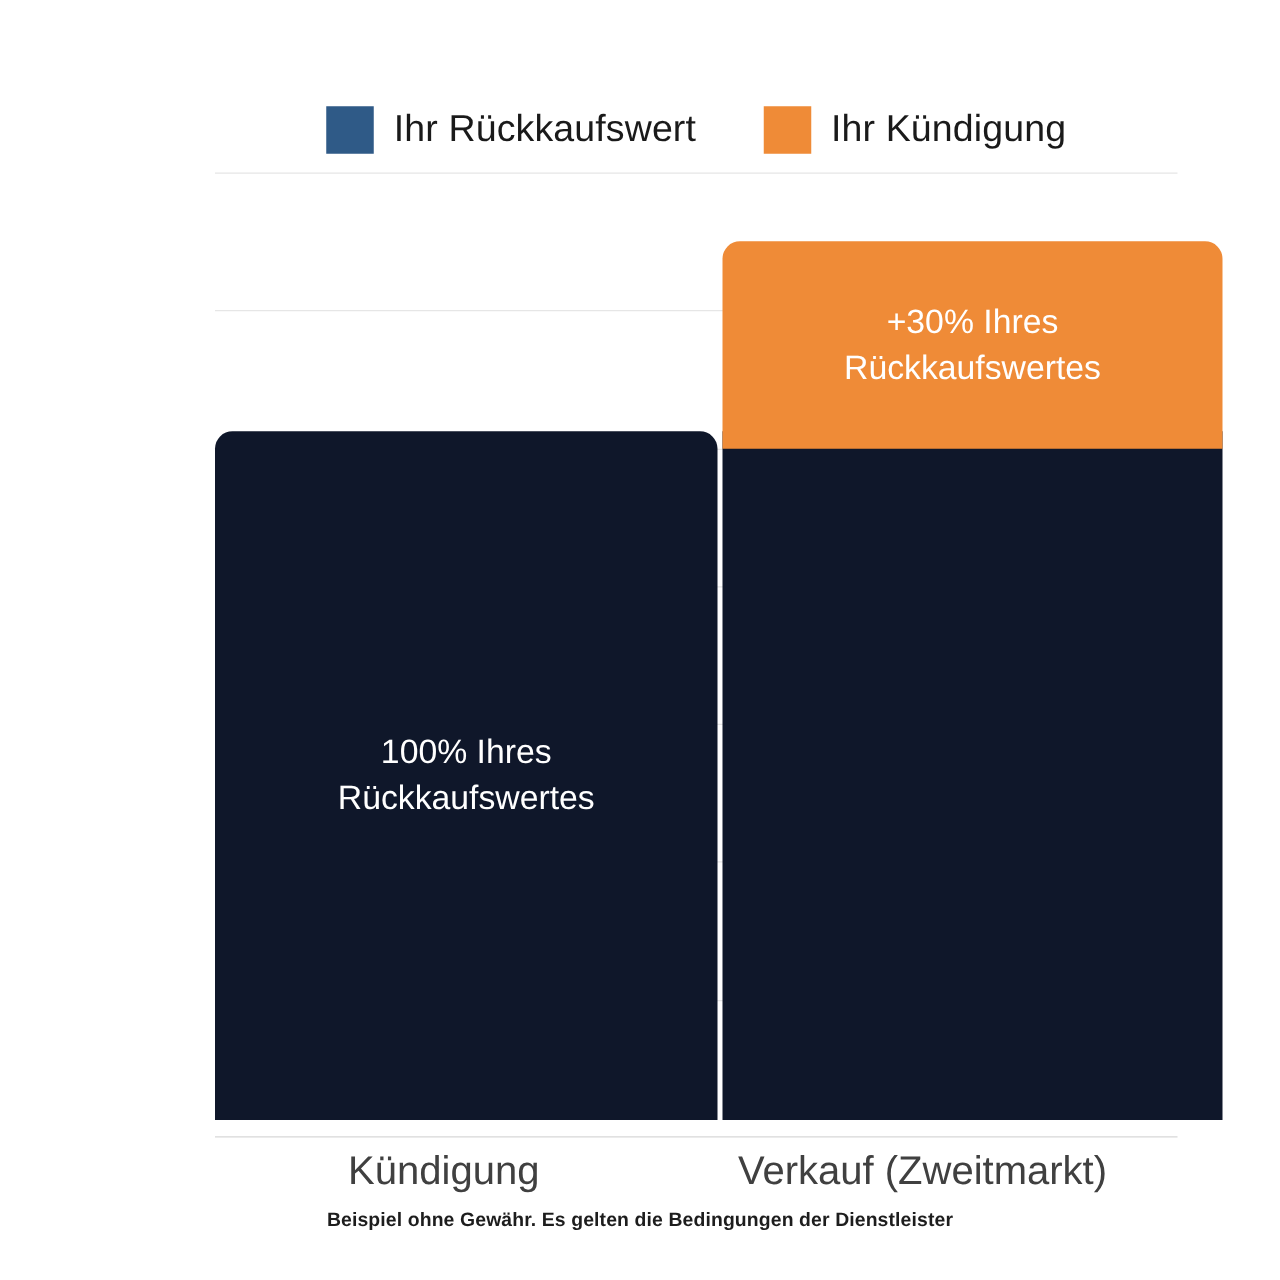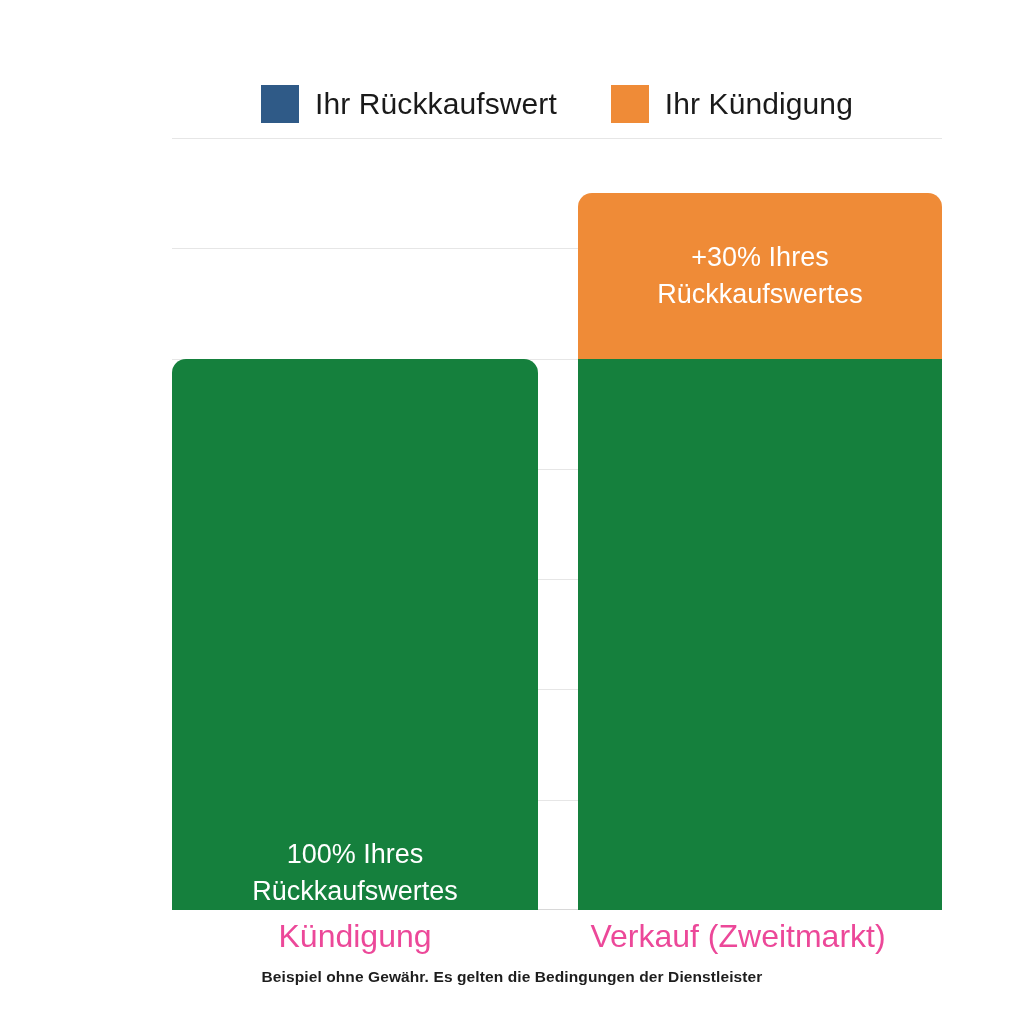--- a/index.html
+++ b/index.html
@@ -70,33 +70,33 @@
     bottom: 0;
     width: 100%;
     height: 1px;
     background: #d8d8d8;
   }
 
   
   .bar-group {
     position: absolute;
     bottom: 0;
+    padding-left: 36px;
   }
   .bar-seg {
     position: absolute;
     left: 0;
     width: 100%;
     display: flex;
     align-items: center;
     justify-content: center;
   }
   .seg-base {
-    bottom: 0;
-    background: #15803d;
-    align-items: flex-end;
+    bottom: 14px;
+    background: #0f172a;
   }
   .seg-extra {
     background: #ef8b37;
     border-radius: 14px 14px 0 0;
   }
   .round-top { border-radius: 14px 14px 0 0; }
 
   .bar-label {
     font-size: 27px;
     line-height: 1.38;
@@ -105,21 +105,21 @@
     white-space: pre-line;
     pointer-events: none;
   }
 
   
   .xlabel {
     position: absolute;
     top: 920px;
     font-size: 32px;
     line-height: 1;
-    color: #ec4899;
+    color: #404040;
     text-align: center;
     white-space: nowrap;
   }
 
   .footnote {
     position: absolute;
     left: 0;
     top: 968px;
     width: 1024px;
     text-align: center;

